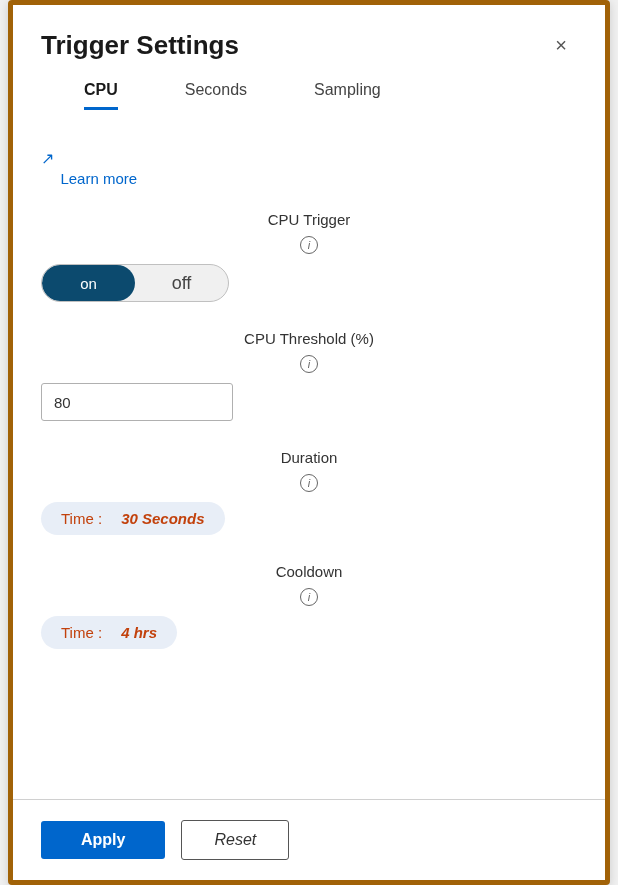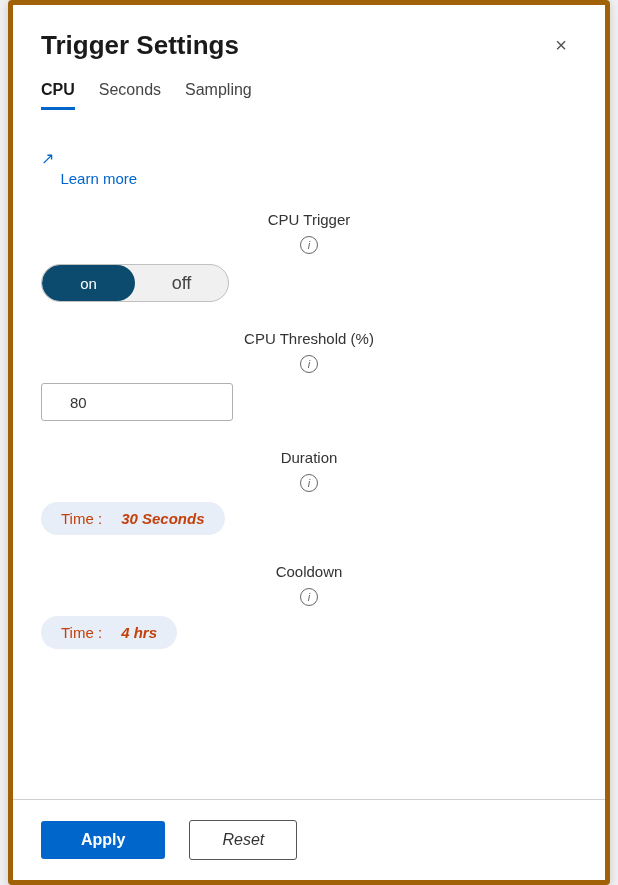--- a/index.html
+++ b/index.html
@@ -66,20 +66,21 @@
 
     .tab {
       font-size: 16px;
       color: #444;
       padding-bottom: 8px;
       cursor: pointer;
       border: none;
       background: none;
       font-family: inherit;
       border-bottom: 3px solid transparent;
+      margin-left: 43px;
     }
 
     .tab.active {
       color: #1a1a1a;
       font-weight: 600;
       border-bottom: 3px solid #0066cc;
     }
 
     .content {
       padding: 0 28px;
@@ -172,21 +173,21 @@
       font-size: 18px;
       cursor: pointer;
     }
 
     
     .threshold-input {
       width: 192px;
       height: 38px;
       border: 1.5px solid #b0b0b0;
       border-radius: 3px;
-      padding: 0 28px;
+      padding: 0 12px;
       font-size: 15px;
       color: #333;
       outline: none;
     }
 
     
     .time-pill {
       display: inline-flex;
       align-items: center;
       background: #e8eef7;
@@ -200,21 +201,21 @@
     .time-pill strong {
       margin-left: 19px;
       font-style: italic;
     }
 
     
     .footer {
       border-top: 1.5px solid #d0d0d0;
       padding: 20px 28px;
       display: flex;
-      gap: 24px;
+      gap: 16px;
       align-items: center;
       margin-top: auto;
     }
 
     .apply-btn {
       background: #0066cc;
       color: #fff;
       border: none;
       border-radius: 3px;
       padding: 10px 40px;

